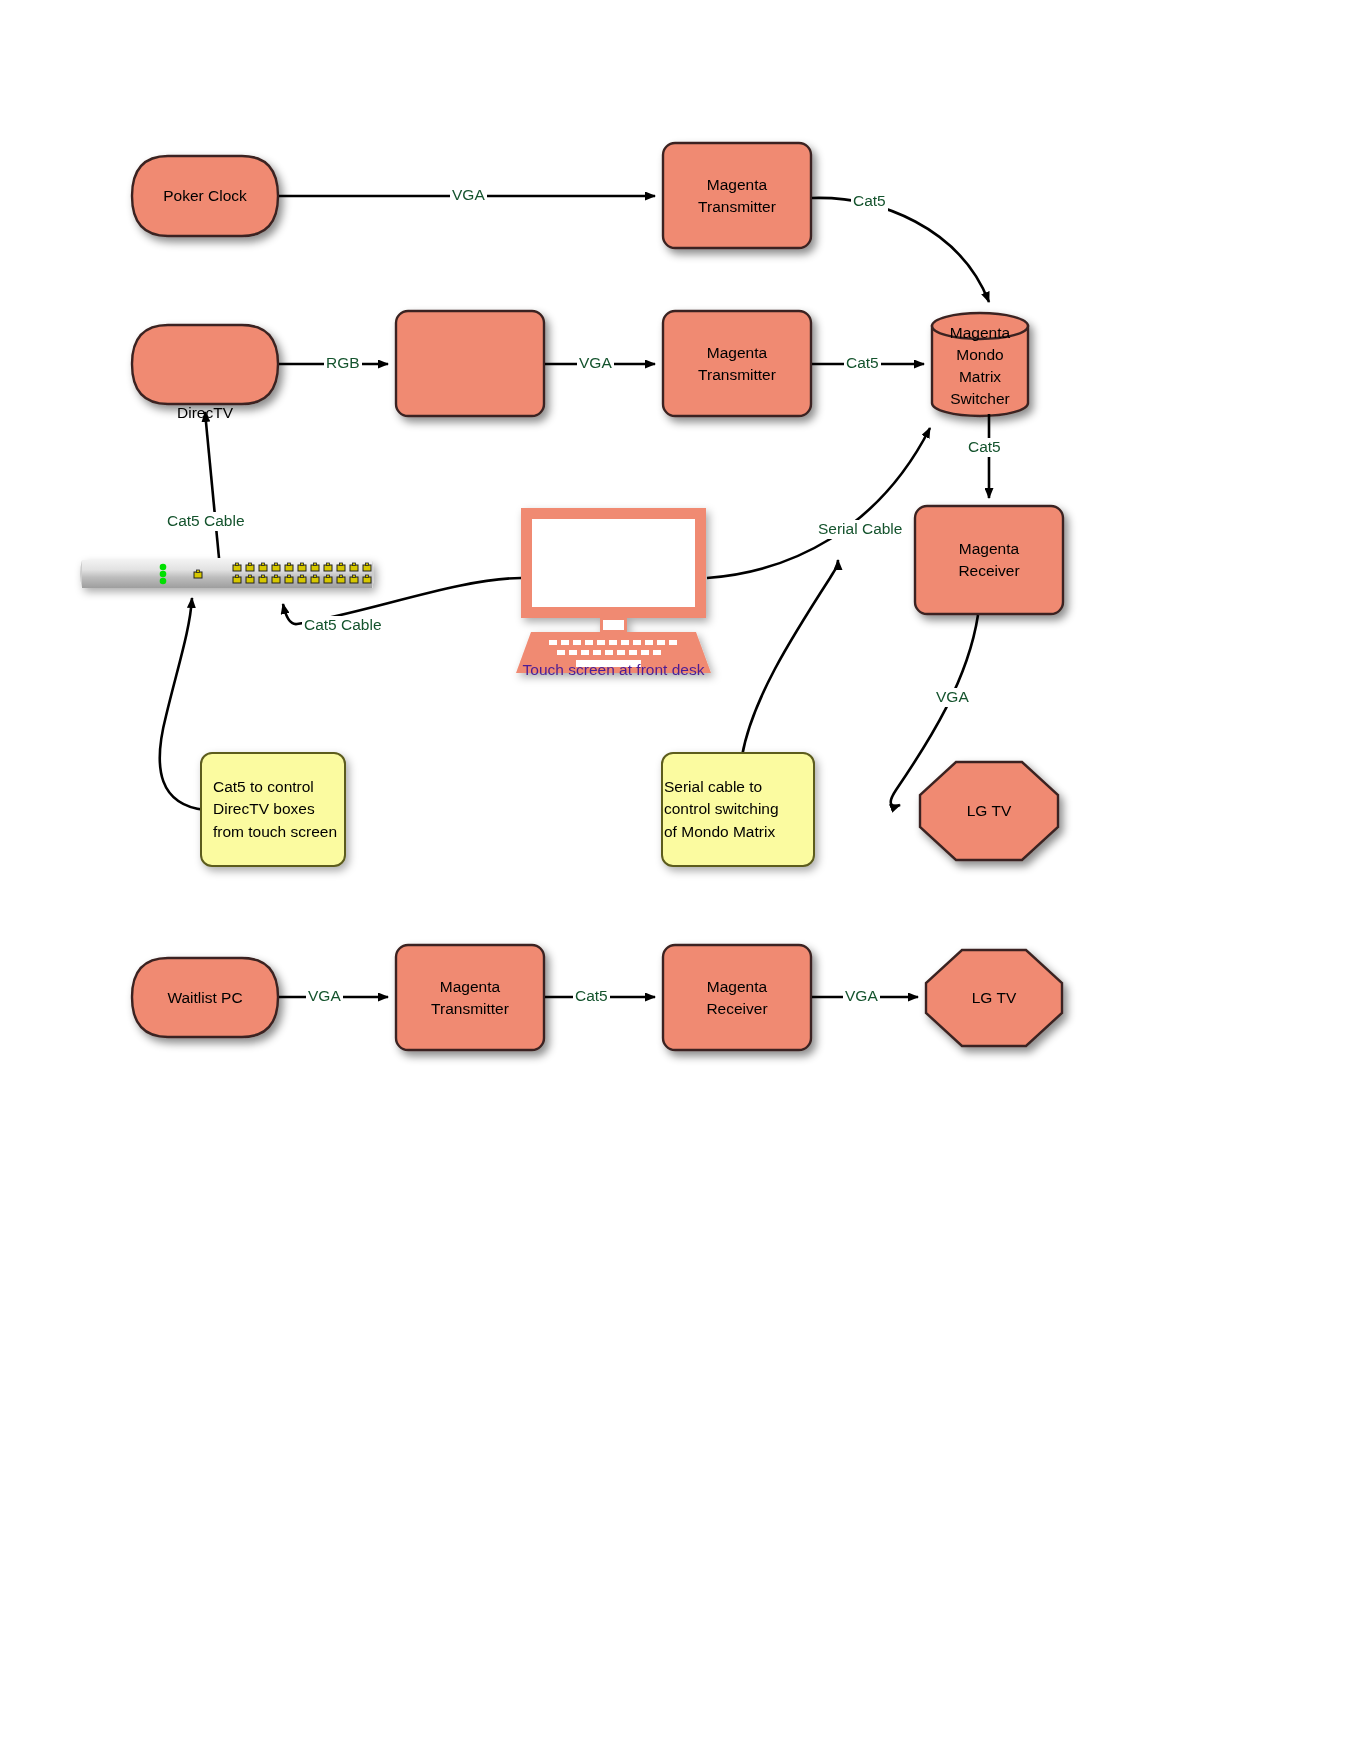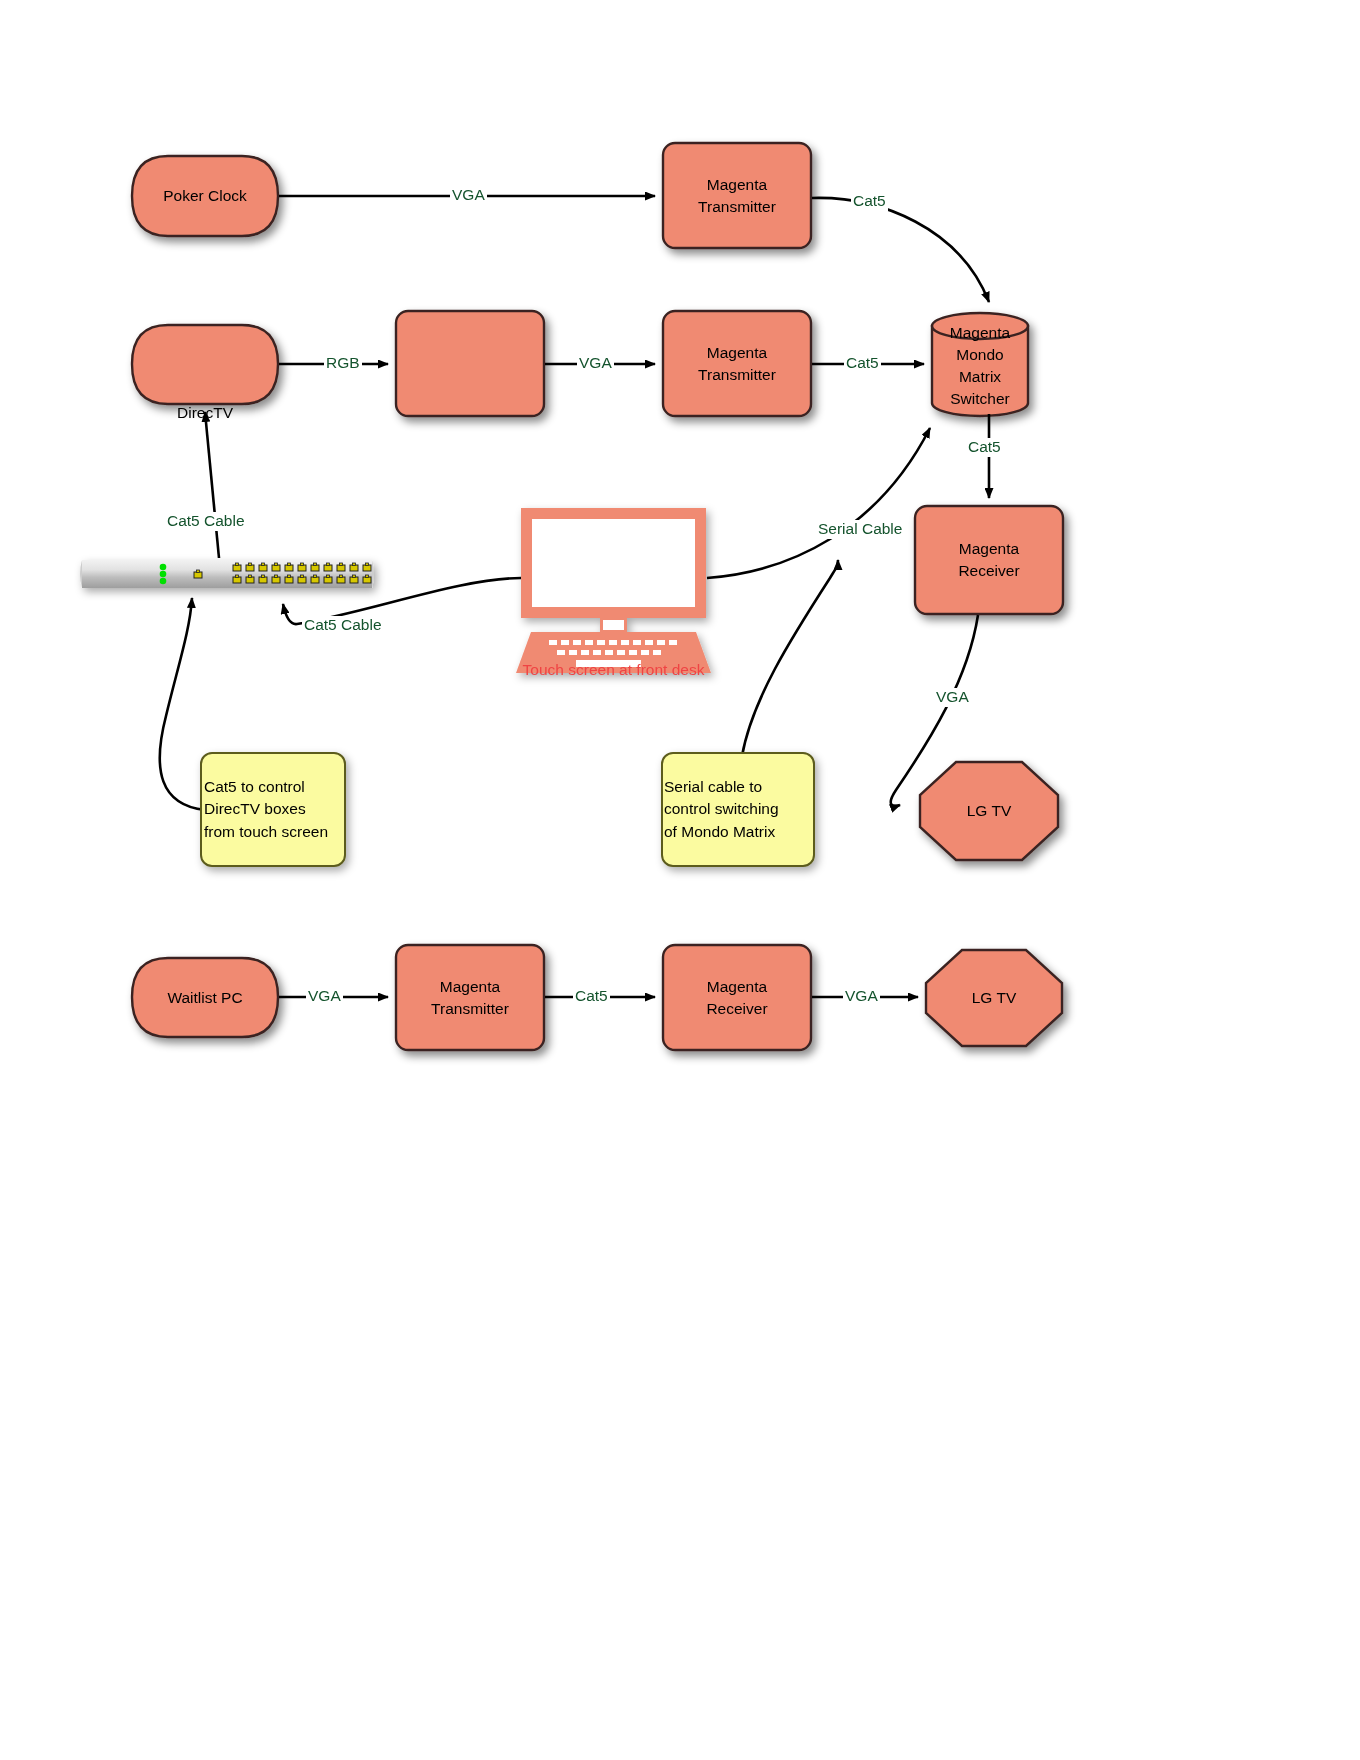--- a/index.html
+++ b/index.html
@@ -50,21 +50,21 @@
     position: absolute;
     font-size: 15.5px;
     line-height: 1.45;
     color: #000000;
     white-space: pre-line;
     text-align: left;
   }
   .caption-label {
     position: absolute;
     font-size: 15.5px;
-    color: #ef4444;
+    color: #4c1d95;
     white-space: nowrap;
     text-align: center;
   }
 </style>
 </head>
 <body>
 
 <div id="stage">
 
   <svg id="svg-layer" viewBox="0 0 1360 1760">
@@ -368,21 +368,21 @@
   <div class="edge-label" style="left:302px;top:616px;">Cat5 Cable</div>
 
   <div class="edge-label" style="left:816px;top:520px;">Serial Cable</div>
 
   <div class="edge-label" style="left:306px;top:987px;">VGA</div>
 
   <div class="edge-label" style="left:573px;top:987px;">Cat5</div>
 
   <div class="edge-label" style="left:843px;top:987px;">VGA</div>
 
-  <div class="note-label" style="left:204px;top:776px;width:135px;">Cat5 to control
+  <div class="note-label" style="left:213px;top:776px;width:135px;">Cat5 to control
 DirecTV boxes
 from touch screen</div>
 
   <div class="note-label" style="left:664px;top:776px;width:142px;">Serial cable to
 control switching
 of Mondo Matrix</div>
 
   <div class="caption-label" style="left:516px;top:661px;width:195px;">Touch screen at front desk</div>
 
 </div>

